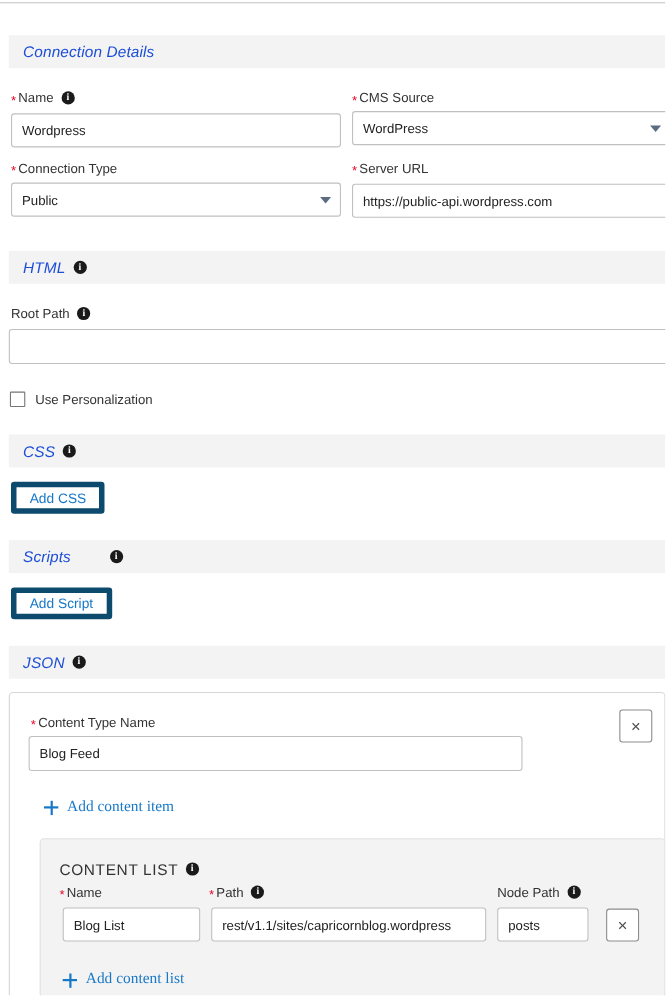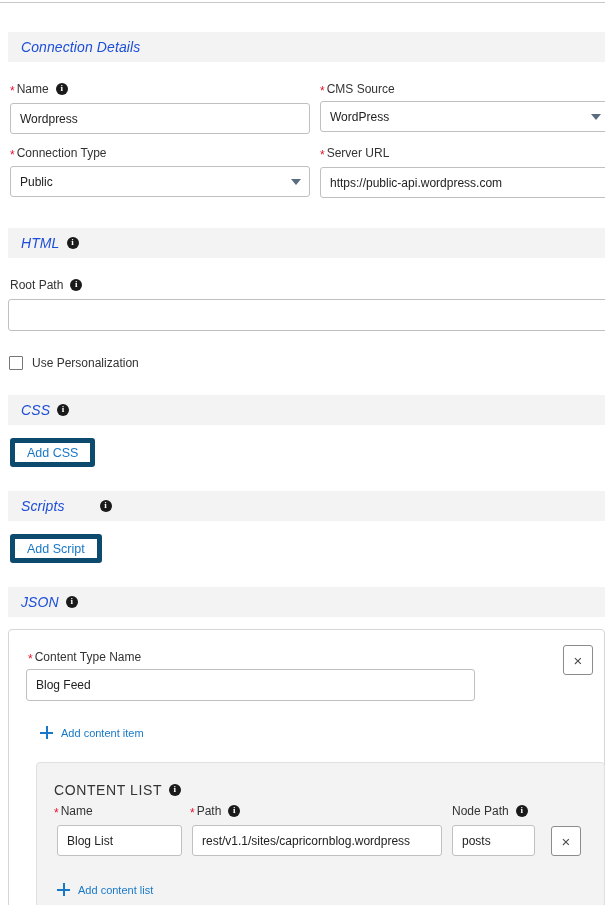--- a/index.html
+++ b/index.html
@@ -128,26 +128,26 @@
     cursor: pointer;
     padding: 0 12px;
   }
 
   
   .link-add {
     position: absolute;
     display: flex;
     align-items: center;
     color: #1878c8;
-    font-size: 11px;
+    font-size: 14px;
     cursor: pointer;
     background: none;
     border: none;
     padding: 0;
-    font-family: Liberation Sans, sans-serif;
+    font-family: Liberation Serif, serif;
   }
   .plus {
     position: relative;
     width: 13px; height: 13px;
     margin-right: 8px;
     flex: none;
   }
   .plus::before, .plus::after {
     content: ""; position: absolute; background: #1878c8;
   }

